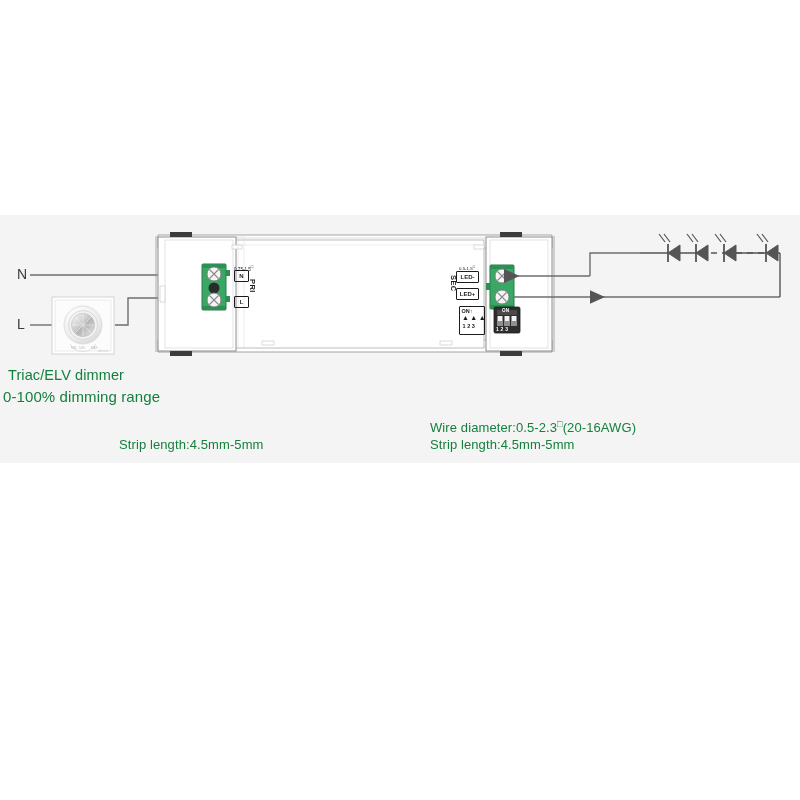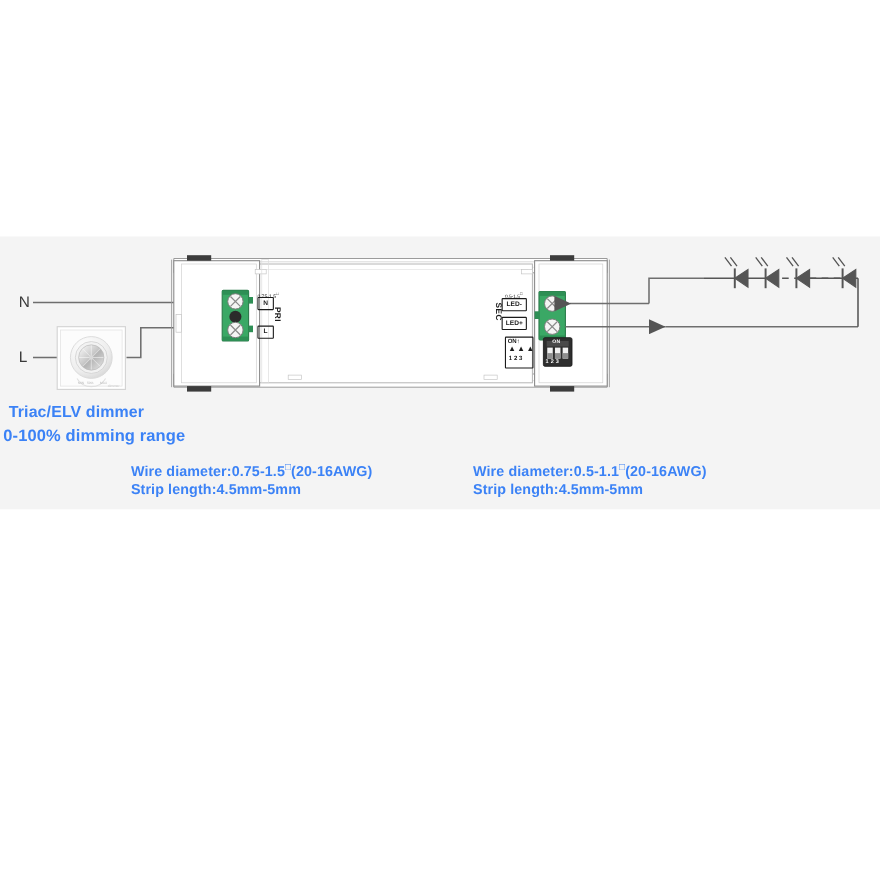--- a/index.html
+++ b/index.html
@@ -1,21 +1,21 @@
 <!DOCTYPE html>
 <html><head>
 <meta charset="utf-8">
 <style>
   html,body{margin:0;padding:0;background:#ffffff;}
   body{width:800px;height:800px;font-family:"Liberation Sans","DejaVu Sans",sans-serif;}
   #stage{position:relative;width:800px;height:800px;overflow:hidden;background:#ffffff;}
   #panel{position:absolute;left:0;top:215px;width:800px;height:248px;background:#f4f4f4;}
   #svgwrap{position:absolute;left:0;top:0;width:800px;height:800px;}
   svg{display:block;}
-  .txt{position:absolute;color:#3b82f6;white-space:pre;letter-spacing:0.1px;font-weight:bold;}
+  .txt{position:absolute;color:#15803d;white-space:pre;letter-spacing:0.1px;}
   .nl-label{position:absolute;color:#3a3a3a;white-space:pre;}
 </style>
 </head>
 <body>
 
 <div id="stage">
 
   <div id="panel"></div>
 
   <div id="svgwrap">
@@ -217,19 +217,18 @@
 
   <div style="position:absolute;left:459px;top:306px;width:24px;height:27px;border:0.9px solid #1b1b1b;border-radius:1px;">
     <div style="position:absolute;left:1.5px;top:0.5px;font-size:5.5px;font-weight:bold;color:#1b1b1b;white-space:pre;"><span>ON</span><span>↑</span></div>
     <div style="position:absolute;left:2px;top:7px;font-size:7px;color:#1b1b1b;letter-spacing:1.4px;line-height:7px;">▲▲▲</div>
     <div style="position:absolute;left:2.5px;top:16px;font-size:5.5px;font-weight:bold;color:#1b1b1b;letter-spacing:1.6px;"><span>1</span><span>2</span><span>3</span></div>
   </div>
 
   <div style="position:absolute;left:502px;top:308px;font-size:4.6px;font-weight:bold;color:#ffffff;letter-spacing:0.3px;">ON</div>
   <div style="position:absolute;left:496px;top:325.5px;font-size:5px;font-weight:bold;color:#ffffff;letter-spacing:1.8px;"><span>1</span><span>2</span><span>3</span></div>
 
-  <div class="txt" style="left:119px;top:419px;font-size:13px;"><span>Wire diameter:0.75-1.5</span><span style="font-size:9px;vertical-align:super;">□</span><span>(20-16AWG)</span></div>
   <div class="txt" style="left:119px;top:437px;font-size:13px;">Strip length:4.5mm-5mm</div>
 
-  <div class="txt" style="left:430px;top:419px;font-size:13px;"><span>Wire diameter:0.5-1.1</span><span style="font-size:9px;vertical-align:super;">□</span><span>(20-16AWG)</span></div>
+  <div class="txt" style="left:430px;top:419px;font-size:13px;"><span>Wire diameter:0.5-2.3</span><span style="font-size:9px;vertical-align:super;">□</span><span>(20-16AWG)</span></div>
   <div class="txt" style="left:430px;top:437px;font-size:13px;">Strip length:4.5mm-5mm</div>
 
 </div>
 
 </body></html>

